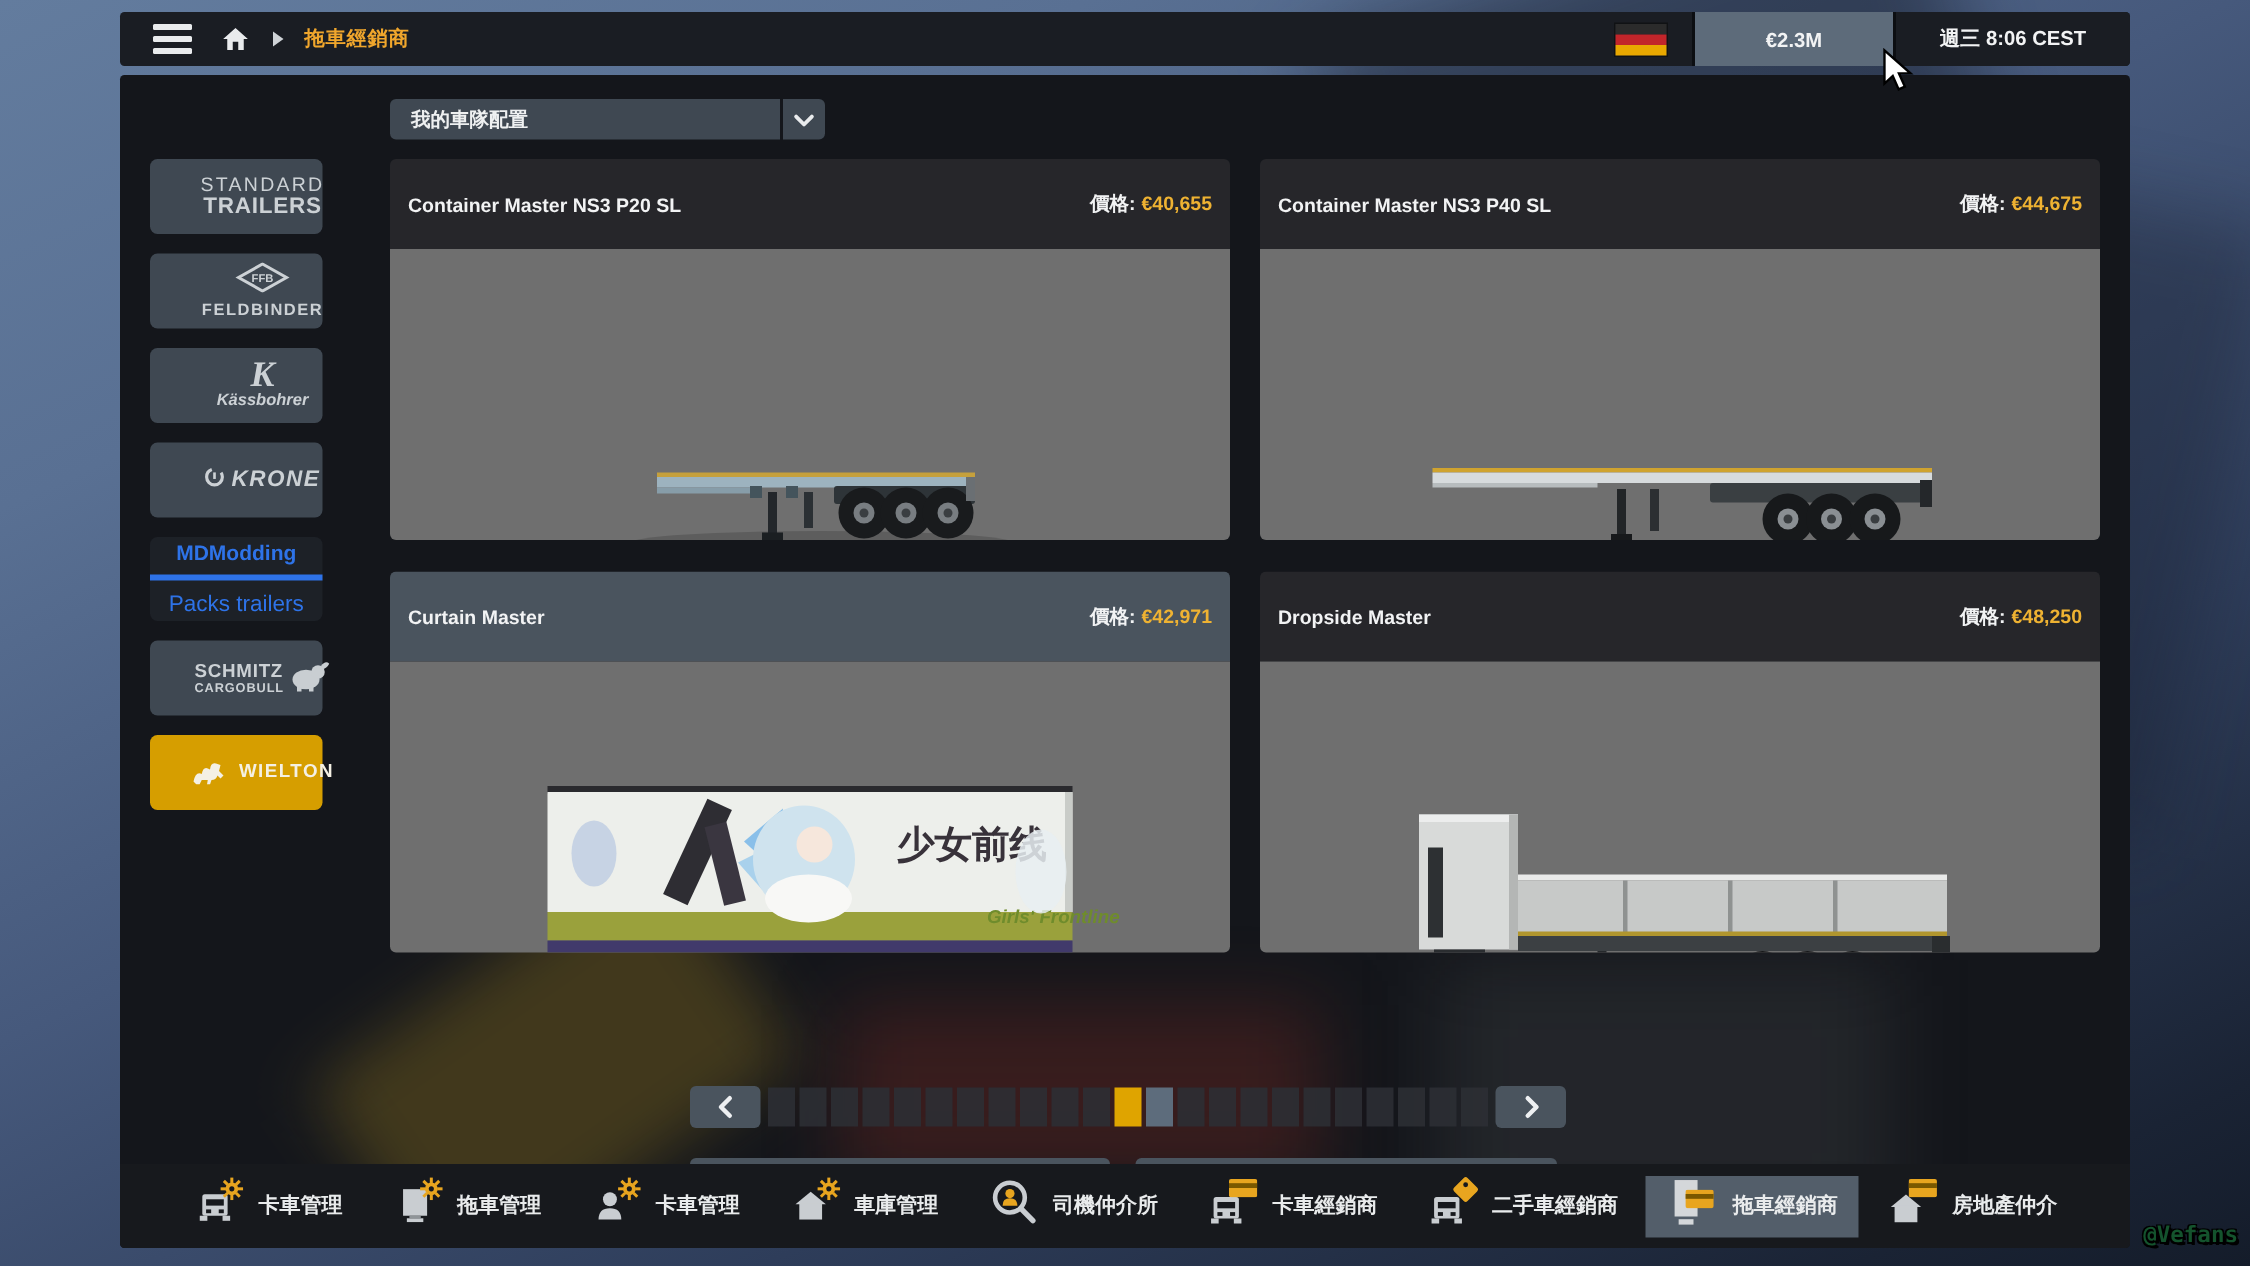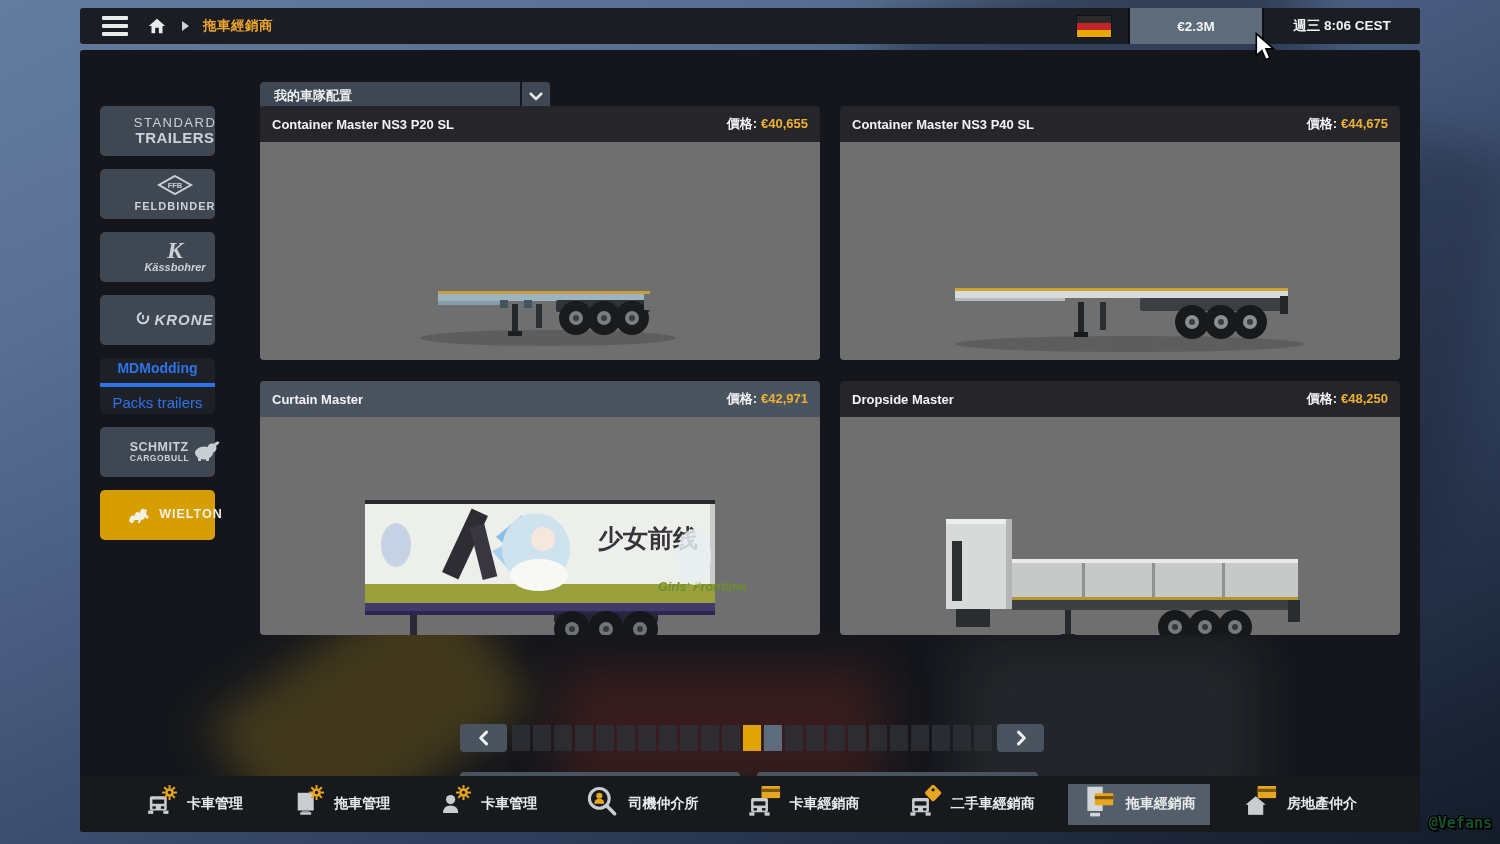--- a/index.html
+++ b/index.html
@@ -50,29 +50,29 @@
   .tile.mdm .m1{font-size:14px;font-weight:bold;color:#2e73e8;}
   .tile.mdm .bar{width:100%;height:4px;background:#2e73e8;}
   .tile.mdm .m2{font-size:15px;color:#2e73e8;}
   .tile.schmitz{flex-direction:row;gap:3px;}
   .tile.schmitz .txt{display:flex;flex-direction:column;align-items:flex-start;}
   .tile.schmitz .s1{font-size:12.5px;font-weight:bold;letter-spacing:.5px;}
   .tile.schmitz .s2{font-size:8.5px;font-weight:bold;letter-spacing:.6px;}
   .tile.wielton{background:#d69e00;flex-direction:row;gap:6px;color:#f4f0e4;}
   .tile.wielton .lbl{font-size:12.5px;font-weight:bold;letter-spacing:1px;}
   
-  .config-row{position:absolute;left:180px;top:32px;display:flex;gap:2px;}
+  .config-row{position:absolute;left:180px;top:16px;display:flex;gap:2px;}
   .config-box{
     width:246px;height:27px;background:#3f4852;border-radius:4px 0 0 4px;
     display:flex;align-items:center;padding-left:14px;color:#eef0f1;font-size:13px;font-weight:bold;cursor:pointer;
   }
   .config-caret{width:28px;height:27px;background:#3f4852;border-radius:0 4px 4px 0;display:flex;align-items:center;justify-content:center;cursor:pointer;}
   
   .card{position:absolute;width:560px;height:254px;border-radius:4px;overflow:hidden;cursor:pointer;}
-  .card-head{height:36px;background:#26262a;display:flex;align-items:center;justify-content:space-between;padding:0 12px;}
+  .card-head{height:36px;background:#26262a;display:flex;align-items:center;justify-content:space-between;padding:12px 12px;}
   .card.selected .card-head{background:#4a545e;}
   .card-title{color:#f2f3f4;font-size:13px;font-weight:bold;}
   .card-price{font-size:13px;font-weight:bold;color:#f2f3f4;}
   .card-price .val{color:#eeb232;margin-left:4px;}
   .card-img{height:274px;background:#6f6f6f;}
   .card-img svg{display:block;width:100%;height:100%;}
   
   .pag-row{position:absolute;left:380px;top:674px;width:660px;height:28px;display:flex;align-items:center;}
   .pag-btn{width:47px;height:28px;background:#4a545e;border-radius:4px;display:flex;align-items:center;justify-content:center;cursor:pointer;}
   .pag-strip{display:flex;gap:3px;margin:0 5px;}
@@ -486,20 +486,29 @@
         <svg width="36" height="36" viewBox="0 0 40 40">
             <use href="#i-person" x="2" y="6" width="30" height="30"></use>
             <use href="#i-gear" x="20" y="0" width="19" height="19"></use>
           </svg>
       </span>
       <span class="nav-label">卡車管理</span>
     </div>
     <div class="nav-item">
       <span>
         <svg width="36" height="36" viewBox="0 0 40 40">
+            <use href="#i-house" x="2" y="6" width="30" height="30"></use>
+            <use href="#i-gear" x="20" y="0" width="19" height="19"></use>
+          </svg>
+      </span>
+      <span class="nav-label">車庫管理</span>
+    </div>
+    <div class="nav-item">
+      <span>
+        <svg width="36" height="36" viewBox="0 0 40 40">
           <circle cx="17" cy="16" r="11" fill="none" stroke="#c9cdd1" stroke-width="3.4"></circle>
           <line x1="25" y1="24" x2="34" y2="33" stroke="#c9cdd1" stroke-width="4" stroke-linecap="round"></line>
           <circle cx="17" cy="13" r="3.4" fill="#e8a51f"></circle>
           <path d="M11.5 22 q0 -5.5 5.5 -5.5 q5.5 0 5.5 5.5 z" fill="#e8a51f"></path>
         </svg>
       </span>
       <span class="nav-label">司機仲介所</span>
     </div>
     <div class="nav-item">
       <span>

